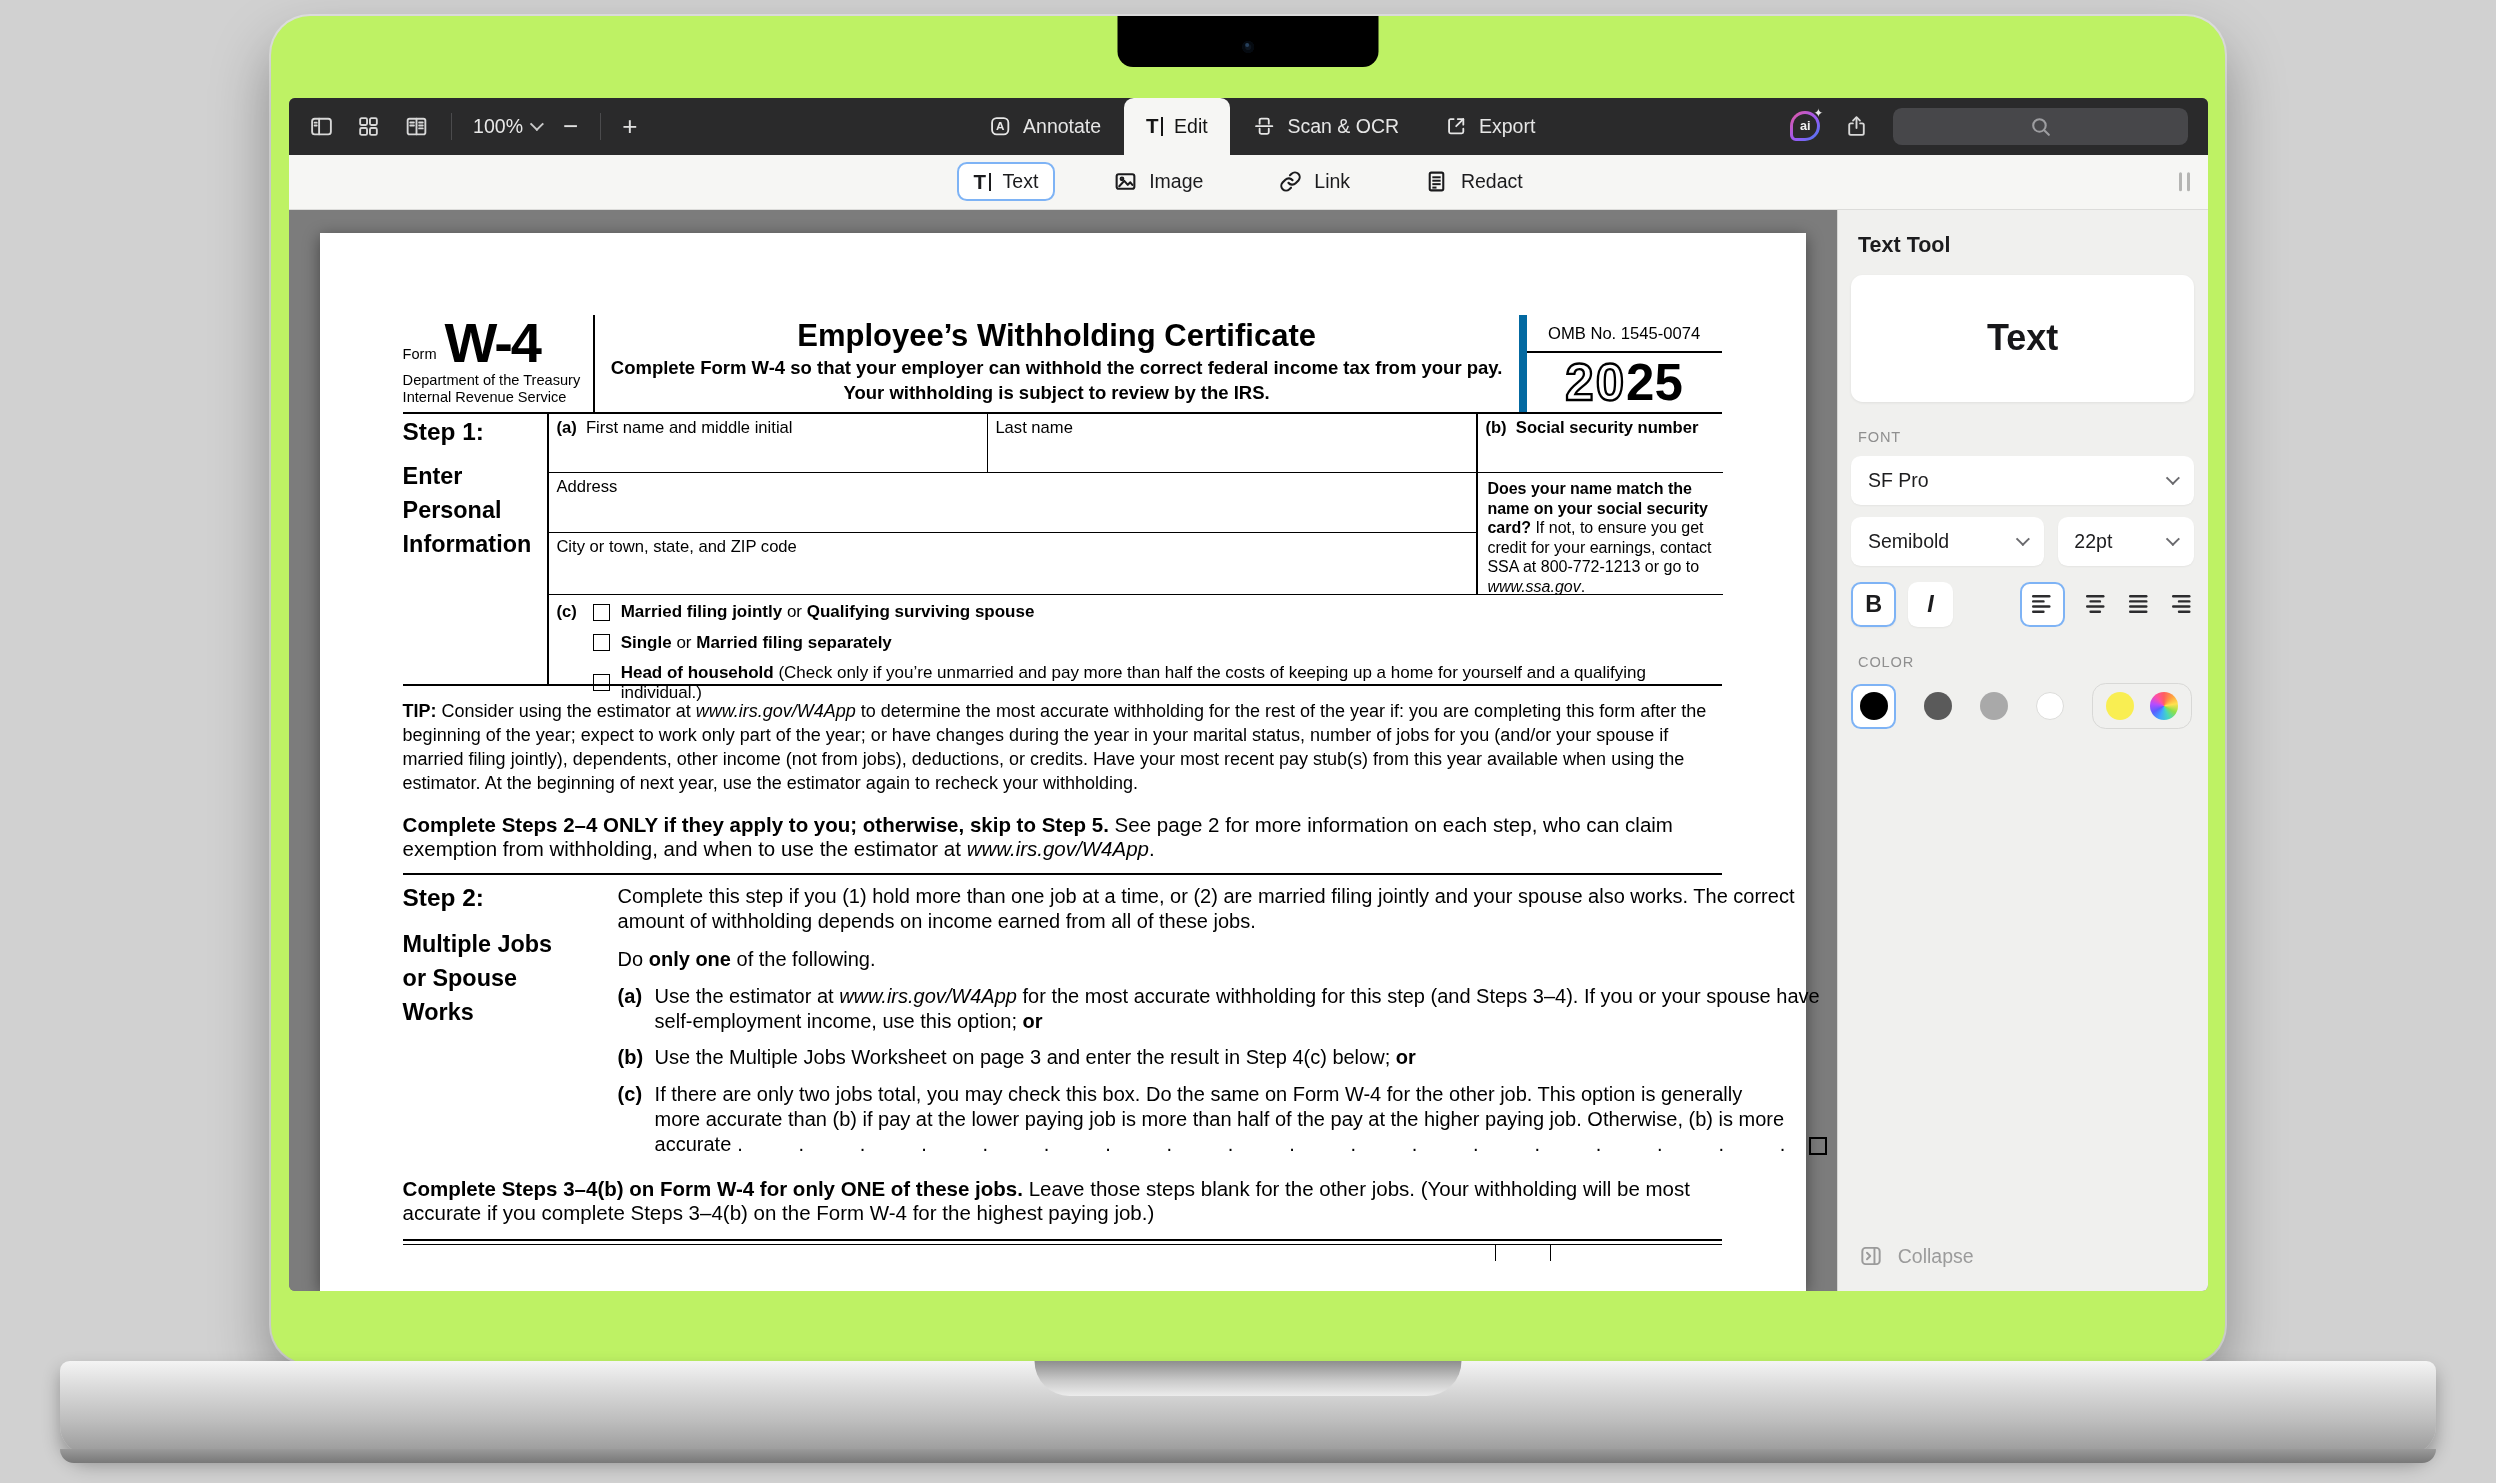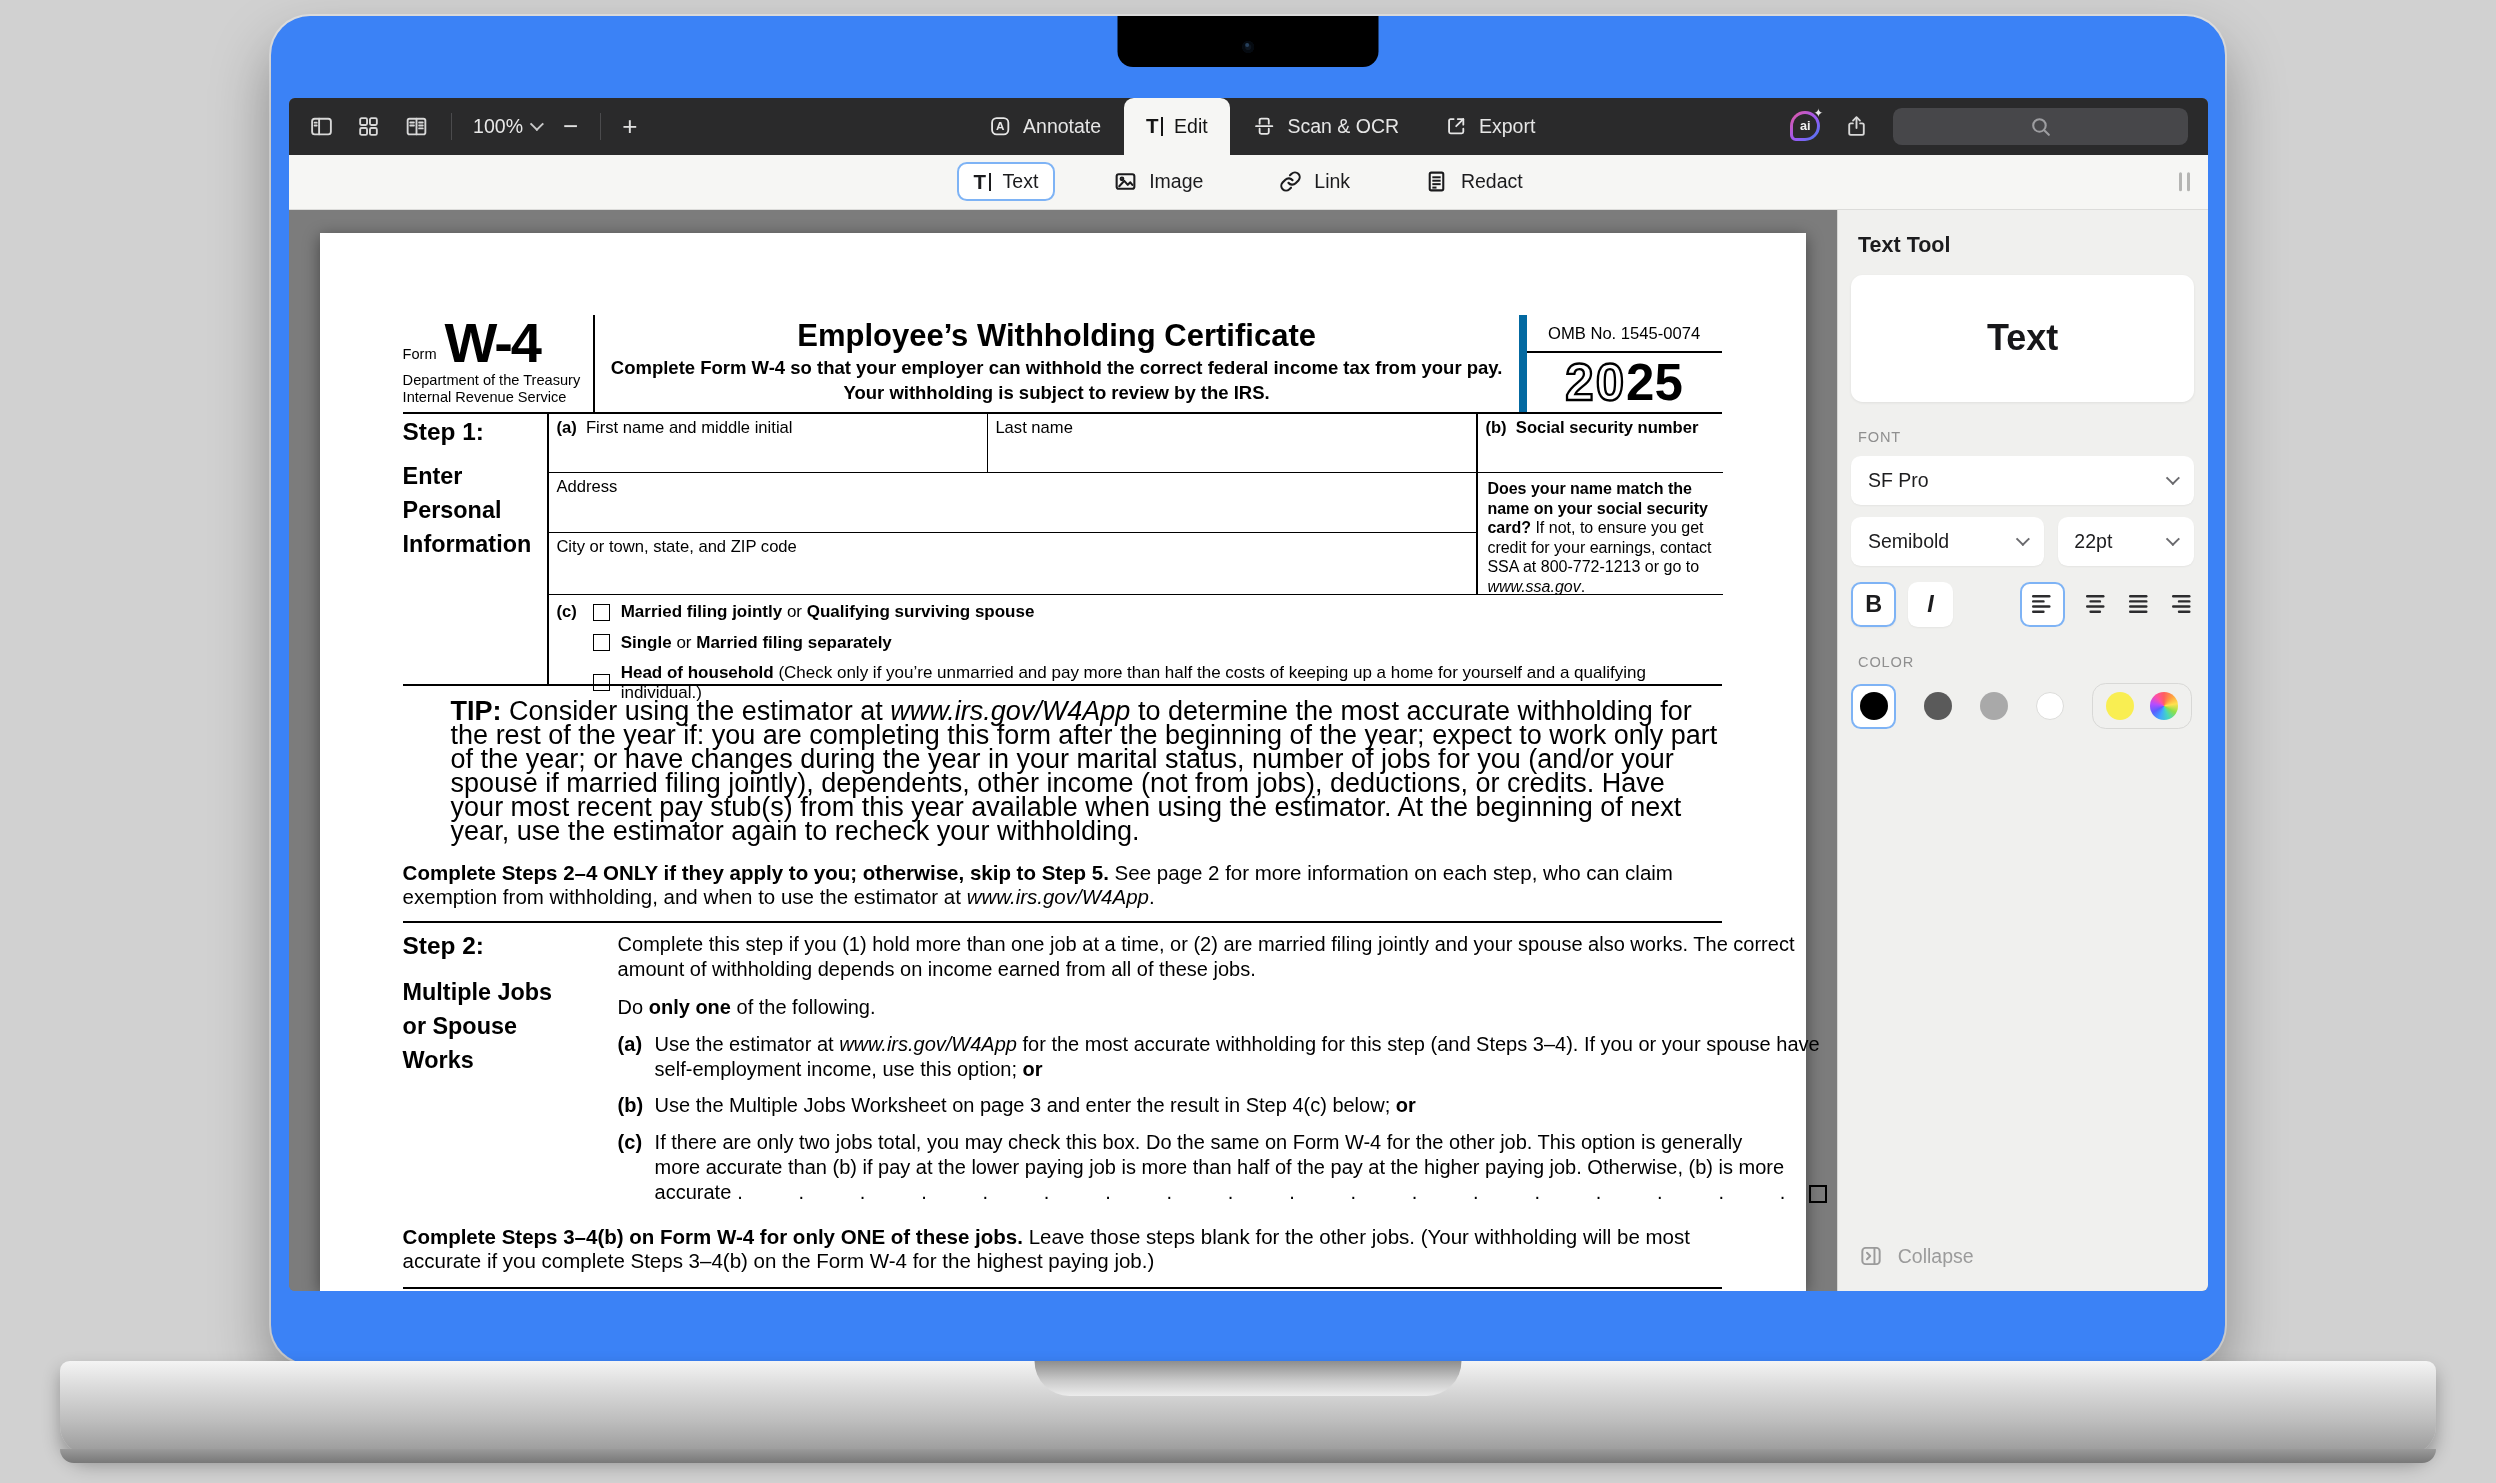--- a/index.html
+++ b/index.html
@@ -2,21 +2,21 @@
 <html><head>
 <meta charset="utf-8">
 <style>
   * { margin:0; padding:0; box-sizing:border-box; }
   html,body { width:2497px; height:1483px; overflow:hidden; background:#d1d1d1;
               font-family:"Liberation Sans", sans-serif; }
   .stage { position:relative; width:2497px; height:1483px; }
 
   
   .lid { position:absolute; left:271px; top:15.6px; width:1954px; height:1348px;
-         background:#3b82f6; border-radius:39px;
+         background:#bef264; border-radius:39px;
          box-shadow:0 0 0 2px rgba(255,255,255,.35), 0 29px 59px rgba(0,0,0,.35); }
   .notch { position:absolute; left:50%; top:0; transform:translateX(-50%);
            width:261px; height:51px; background:#000; border-radius:0 0 15.6px 15.6px; }
   .camera { position:absolute; left:50%; top:25px; transform:translateX(-50%);
             width:12.7px; height:12.7px; border-radius:50%; background:#0e1620;
             box-shadow:inset 0 0 0 2.9px #050a10; }
   .camera::after { content:""; position:absolute; left:3.9px; top:2.9px; width:3.9px; height:3.9px;
                    border-radius:50%; background:#27405c; }
   .deck { position:absolute; left:60px; top:1361px; width:2376px; height:94px;
           background:linear-gradient(180deg,#f4f4f4 0%,#dcdcdc 26%,#bdbdbd 64%,#989898 100%);
@@ -107,21 +107,21 @@
   .c-ssn { grid-area:1/4/2/5; font-weight:700; }
   .c-addr { grid-area:2/2/3/4; } .c-city { grid-area:3/2/4/4; }
   .c-note { grid-area:2/4/4/5; font-size:16px; line-height:19.5px; padding:6.8px 2.9px 0 9.8px; }
   .c-note i { font-style:italic; }
   .c-opt { grid-area:4/2/5/5; display:flex; padding:7.8px 3.9px 0 7.8px; }
   .ctag { font-weight:700; width:37px; flex:0 0 37px; }
   .optline { display:flex; align-items:center; margin-bottom:10.2px; font-size:17px; }
   .cbox { width:16.6px; height:16.6px; border:1.8px solid #000; margin-right:10.7px; flex:0 0 16.6px; cursor:pointer; }
   b { font-weight:700; }
 
-  .tip { margin-top:13.7px; font-size:27px; line-height:24px;margin-left:48px; }
+  .tip { margin-top:13.7px; font-size:18px; line-height:24px; }
   .tip i, .s24 i, .s2 i { font-style:italic; }
   .s24 { margin-top:17.6px; font-size:20.5px; line-height:24px; }
   .rule { margin-top:11.7px; border-top:2.4px solid #000; }
 
   .s2 { display:flex; margin-top:9.8px; }
   .s2-left { width:215px; flex:0 0 215px; }
   .s2-sub { font-size:23.4px; font-weight:700; line-height:34px; margin-top:14.6px; width:171px; }
   .s2-right { flex:1; font-size:20px; line-height:25px; }
   .s2-p2 { margin-top:12.7px; }
   .s2-item { margin-top:11.7px; padding-left:37px; position:relative; }

